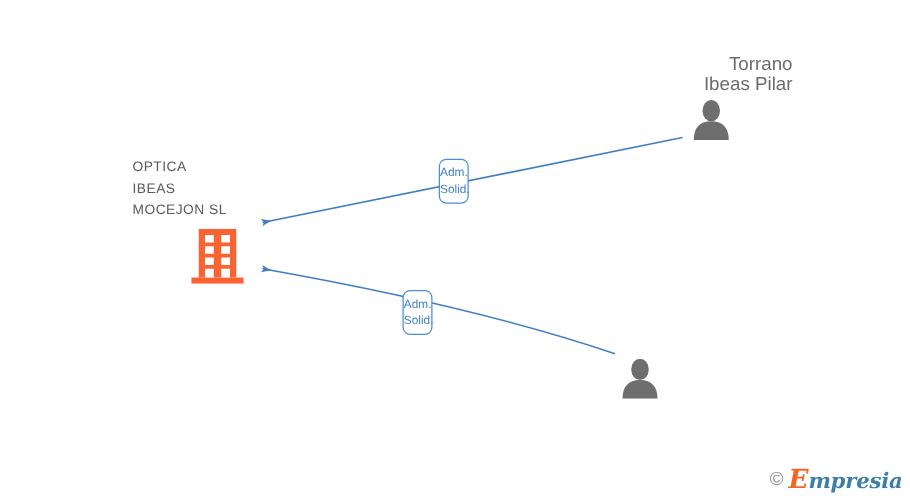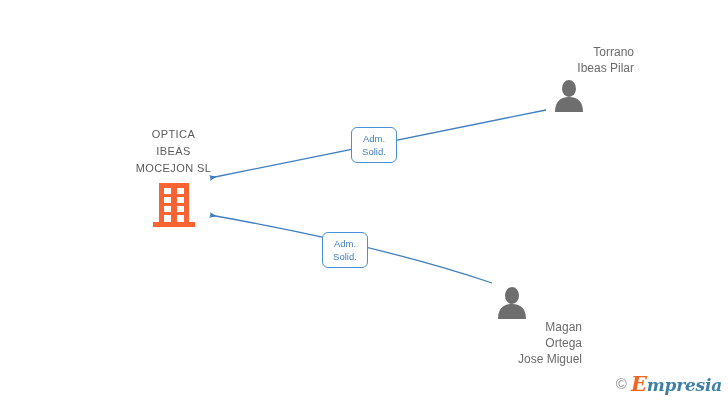--- a/index.html
+++ b/index.html
@@ -25,21 +25,21 @@
     width: 728px;
     height: 400px;
   }
 
   
   .company-node {
     position: absolute;
     left: 106px;
     top: 126px;
     width: 135px;
-    text-align: center;
+    text-align: left;
   }
   .company-label {
     color: #5b5b5b;
     font-size: 11px;
     line-height: 17px;
     letter-spacing: .4px;
     white-space: pre-line;
   }
   .company-icon {
     margin: 6px auto 0;
@@ -50,40 +50,40 @@
   
   .person-node {
     position: absolute;
     width: 150px;
   }
   .person-node.top   { left: 492px; top: 44px; }
   .person-node.bottom{ left: 440px; top: 283px; }
 
   .person-label {
     color: #6b6b6b;
-    font-size: 12px;
+    font-size: 15px;
     line-height: 16px;
     text-align: right;
     white-space: pre-line;
   }
   .person-node.bottom .person-label { text-align: right; padding-right: 8px; }
   .person-node.top    .person-label { padding-right: 8px; }
 
   .person-icon {
     width: 34px;
     height: 32px;
     margin-top: 4px;
   }
   .person-node.top .person-icon    { margin-left: 60px; }
   .person-node.bottom .person-icon { margin-left: 55px; }
 
   
   .relation-chip {
     position: absolute;
-    width: 46px;
+    width: 24px;
     height: 36px;
     box-sizing: border-box;
     border: 1px solid #4a90d9;
     border-radius: 6px;
     background: #ffffff;
     color: #3f7fc1;
     font-size: 9.5px;
     line-height: 13px;
     text-align: center;
     padding-top: 4px;
@@ -173,23 +173,20 @@
     </div>
   </div>
 
   <div class="person-node bottom">
     <div class="person-icon">
       <svg viewBox="0 0 34 32" xmlns="http://www.w3.org/2000/svg">
         <ellipse cx="17" cy="8.5" rx="7" ry="8.5" fill="#6e6e6e"></ellipse>
         <path d="M 17 17 C 26.5 17 31 22.5 31 32 L 3 32 C 3 22.5 7.5 17 17 17 Z" fill="#6e6e6e"></path>
       </svg>
     </div>
-    <div class="person-label">Magan
-Ortega
-Jose Miguel</div>
   </div>
 
   <div class="watermark">
     <span class="wm-c">©</span>
     <span class="wm-text"><span class="wm-e">E</span><span>mpresia</span></span>
   </div>
 
 </div>
 
 </body></html>

